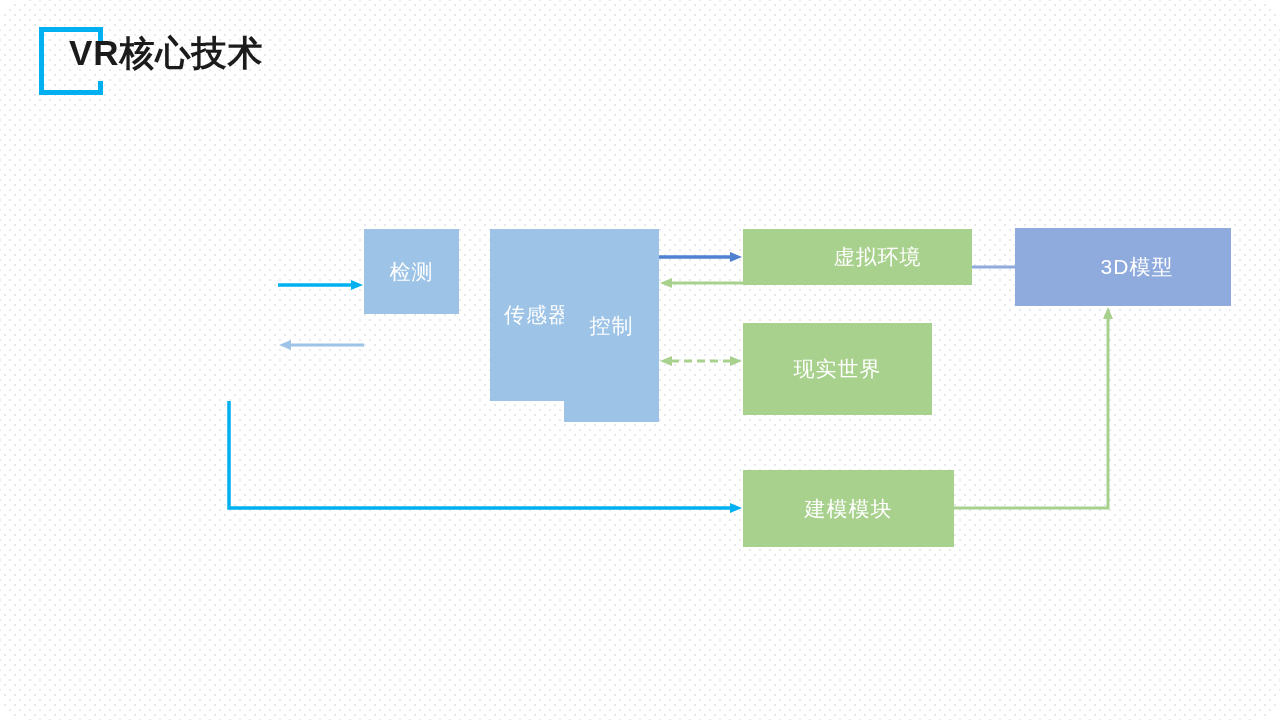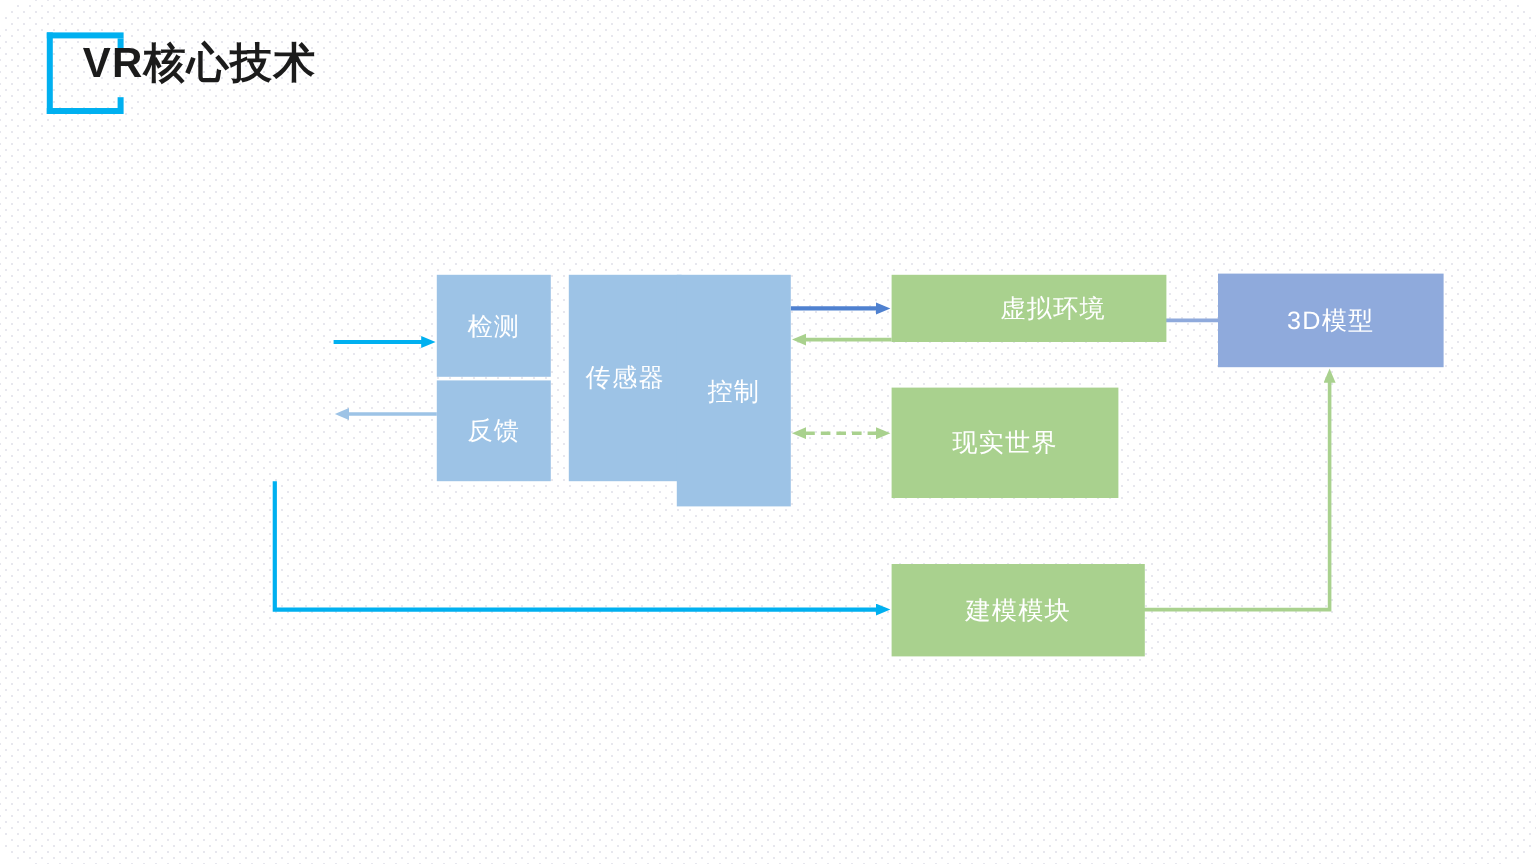--- a/index.html
+++ b/index.html
@@ -58,25 +58,25 @@
     align-items: center;
     justify-content: center;
     color: var(--node_text, #ffffff);
     font-size: 21px;
     letter-spacing: 1px;
     text-align: left;
   }
   .node-user      { left: 181px; top: 229px; width: 97px;  height: 172px; background: var(--accent_cyan, #00b0f0); font-size: 22px; }
   .node-detect    { left: 364px; top: 229px; width: 95px;  height: 85px;  background: var(--light_blue, #9dc3e6); }
   .node-feedback  { left: 364px; top: 317px; width: 95px;  height: 84px;  background: var(--light_blue, #9dc3e6); }
-  .node-sensor    { left: 474px; top: 229px; width: 94px;  height: 172px; background: var(--light_blue, #9dc3e6); }
+  .node-sensor    { left: 490px; top: 229px; width: 94px;  height: 172px; background: var(--light_blue, #9dc3e6); }
   .node-control   { left: 564px; top: 229px; width: 95px;  height: 193px; background: var(--light_blue, #9dc3e6); }
   .node-virtual   { left: 743px; top: 229px; width: 189px; height: 56px;  background: var(--green, #a9d18e); padding-left: 40px; }
   .node-real      { left: 743px; top: 323px; width: 189px; height: 92px;  background: var(--green, #a9d18e); }
-  .node-model3d   { left: 1015px; top: 228px; width: 188px; height: 78px; background: var(--purple_blue, #8faadc); }
+  .node-model3d   { left: 1015px; top: 228px; width: 188px; height: 78px; background: var(--purple_blue, #8faadc); padding-left: 28px; }
   .node-modeling  { left: 743px; top: 470px; width: 211px; height: 77px;  background: var(--green, #a9d18e); }
 
   
   svg.edges { position: absolute; left: 0; top: 0; width: 1280px; height: 720px; }
   .st-cyan   { stroke: var(--accent_cyan, #00b0f0); }
   .st-lblue  { stroke: var(--light_blue, #9dc3e6); }
   .st-mblue  { stroke: var(--medium_blue, #4f81d0); }
   .st-green  { stroke: var(--green, #a9d18e); }
   .st-purple { stroke: var(--purple_blue, #8faadc); }
   .f-cyan   { fill: var(--accent_cyan, #00b0f0); }
@@ -121,23 +121,20 @@
     <line class="edge st-green" x1="743" y1="283" x2="671" y2="283" marker-end="url(#ah-green)"></line>
     <line class="edge dashed st-green" x1="671" y1="361" x2="731" y2="361" marker-start="url(#ah-green)" marker-end="url(#ah-green)"></line>
     <line class="edge st-purple" x1="1015" y1="267" x2="944" y2="267" marker-end="url(#ah-purple)"></line>
     <polyline class="edge thick st-cyan" points="229,401 229,508 731,508" marker-end="url(#ah-cyan)"></polyline>
     <polyline class="edge st-green" points="932,508 1108,508 1108,318" marker-end="url(#ah-green)"></polyline>
   </svg>
 
   <div class="node node-detect">
     <span>检测</span>
   </div>
-  <div class="node node-feedback">
-    <span>反馈</span>
-  </div>
   <div class="node node-sensor">
     <span>传感器</span>
   </div>
   <div class="node node-control">
     <span>控制</span>
   </div>
   <div class="node node-virtual">
     <span>虚拟环境</span>
   </div>
   <div class="node node-real">

